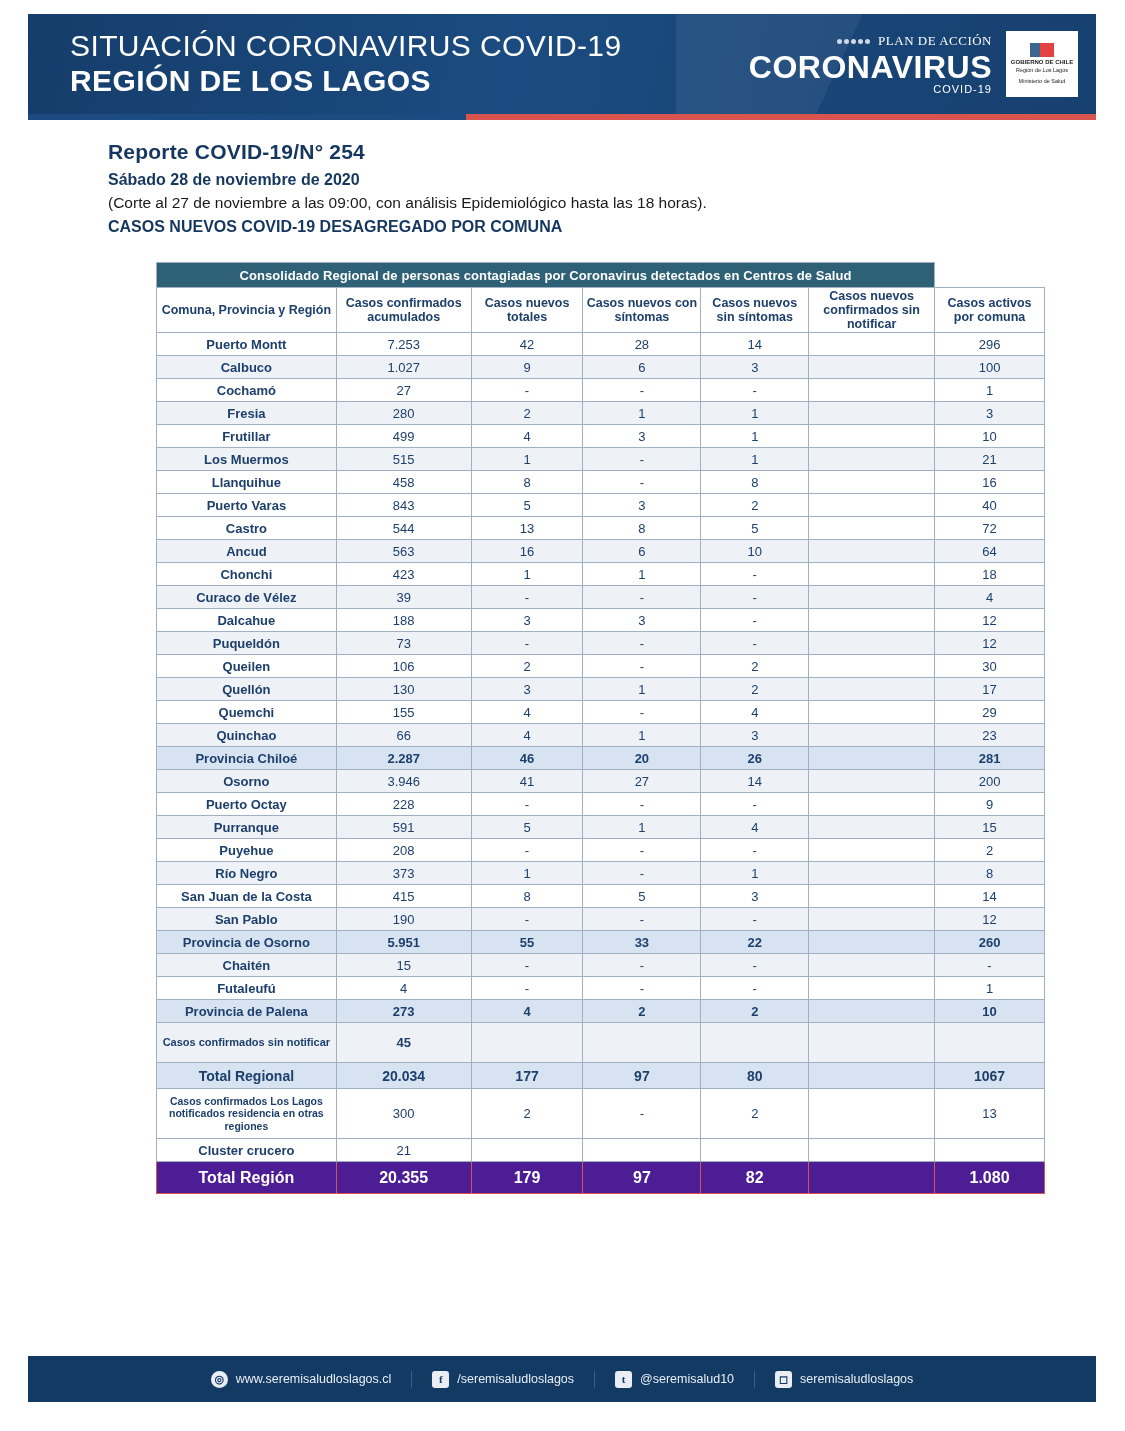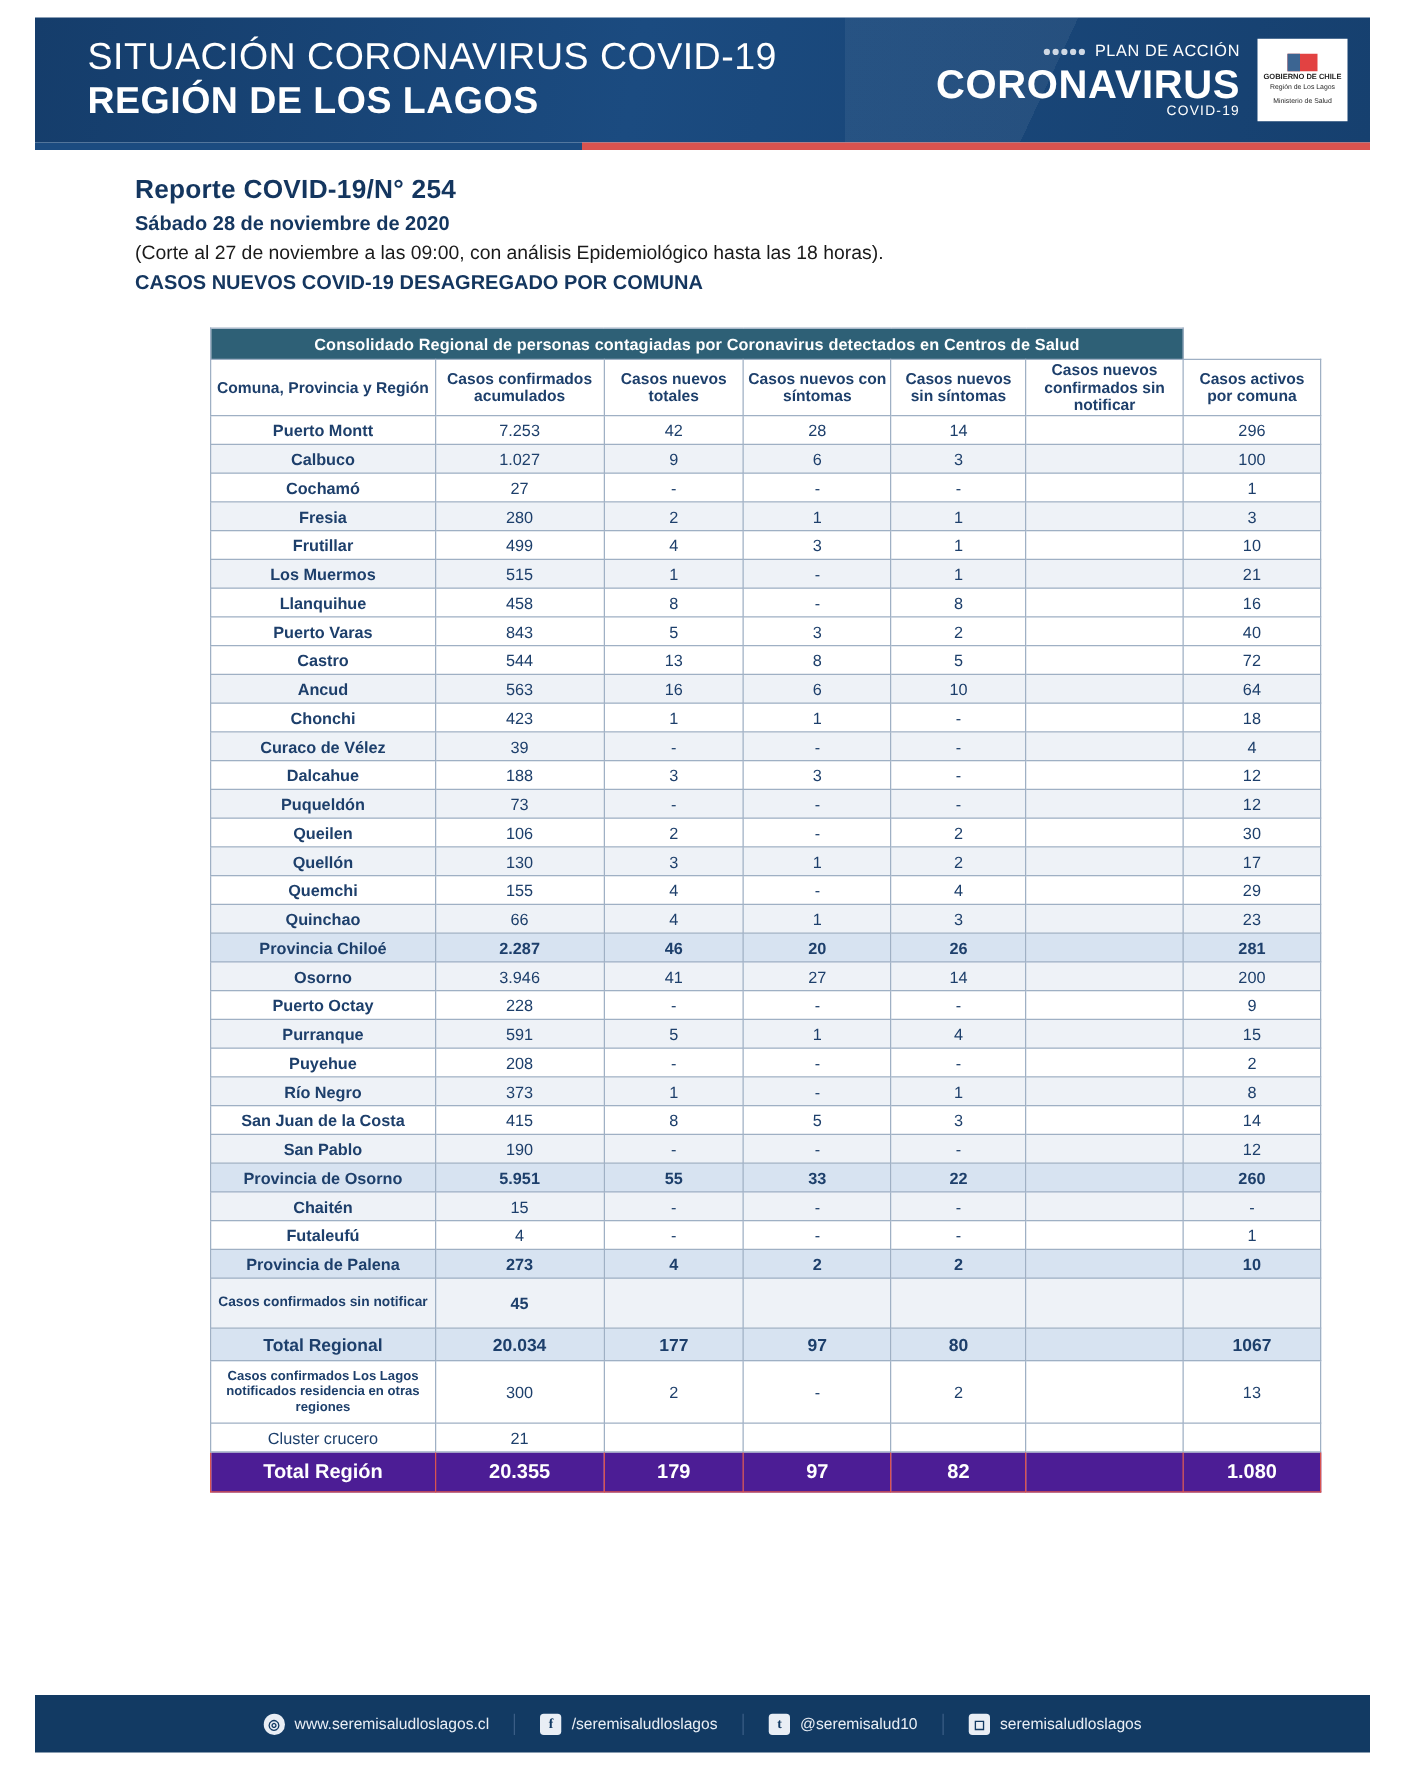--- a/index.html
+++ b/index.html
@@ -43,21 +43,21 @@
   .header-title .l2 {
     font-size: 30px; letter-spacing: .4px; font-weight: 700;
   }
   .header-right {
     position: absolute; right: 18px; top: 0; bottom: 0;
     display: flex; align-items: center; gap: 14px; z-index: 3;
   }
   .plan-block { color: #fff; text-align: right; line-height: 1; }
   .plan-block .pa {
     font-size: 13px; letter-spacing: .5px; margin-bottom: 4px;
-    display: flex; align-items: flex-start; justify-content: flex-end; gap: 6px;
+    display: flex; align-items: flex-start; justify-content: flex-end; gap: 6px; font-family: Liberation Serif, serif;
   }
   .dots { display: inline-block; }
   .dots i {
     display: inline-block; width: 5px; height: 5px; border-radius: 50%;
     background: #cfd8e4; margin-right: 2px; vertical-align: middle;
   }
   .plan-block .cv {
     font-size: 32px; font-weight: 700; letter-spacing: .5px;
   }
   .plan-block .cv19 {
@@ -88,21 +88,21 @@
     position: absolute; left: 108px; top: 140px; width: 950px;
     color: #14365f;
   }
   .report .r1 { font-size: 21px; font-weight: 700; letter-spacing: .2px; }
   .report .r2 { font-size: 16px; font-weight: 700; margin-top: 7px; }
   .report .r3 { font-size: 15.5px; font-weight: 400; margin-top: 5px; color: #1a1a1a; }
   .report .r4 { font-size: 16px; font-weight: 700; margin-top: 6px; }
 
   
   .table-wrap {
-    position: absolute; left: 168px; top: 262px; width: 889px;
+    position: absolute; left: 156px; top: 262px; width: 889px;
   }
   table.covid {
     border-collapse: collapse;
     width: 889px;
     font-size: 12.5px;
     color: #1d3f6b;
   }
   table.covid td, table.covid th {
     border: 1px solid #9fb0c4;
     padding: 1px 3px;
@@ -136,21 +136,21 @@
   tr.sinnotif td.name {
     font-size: 11px; font-weight: 700; line-height: 1.2; height: 40px;
   }
   tr.sinnotif td.num { font-weight: 700; }
   tr.total td {
     background: #d7e3f1; font-weight: 700; font-size: 14px; height: 26px;
   }
   tr.otras td.name {
     font-size: 10.5px; font-weight: 700; line-height: 1.2; height: 50px;
   }
-  tr.cluster td.name { font-weight: 400; }
+  tr.cluster td.name { font-weight: 700; }
   tr.grand td {
     background: #4c1d95;
     color: #ffffff;
     font-weight: 700;
     font-size: 16px;
     height: 32px;
     border-color: #d9534f;
   }
   tr.grand td.name { color: #ffffff; }
   .col-name { width: 180px; }

